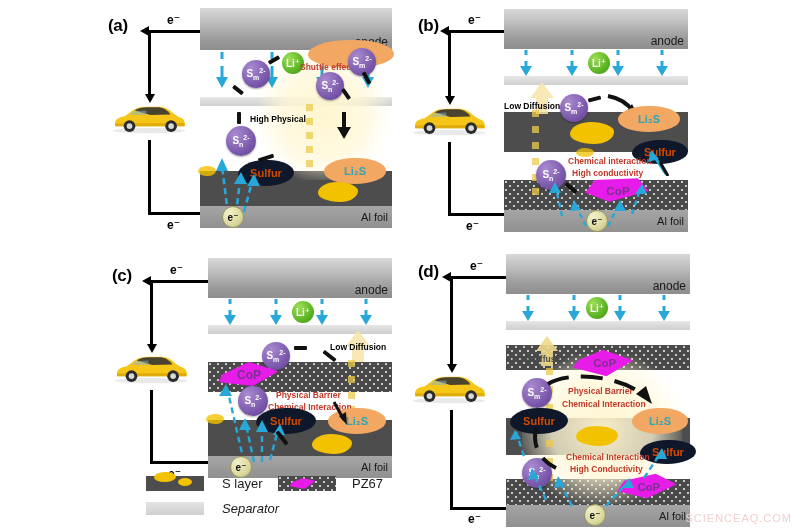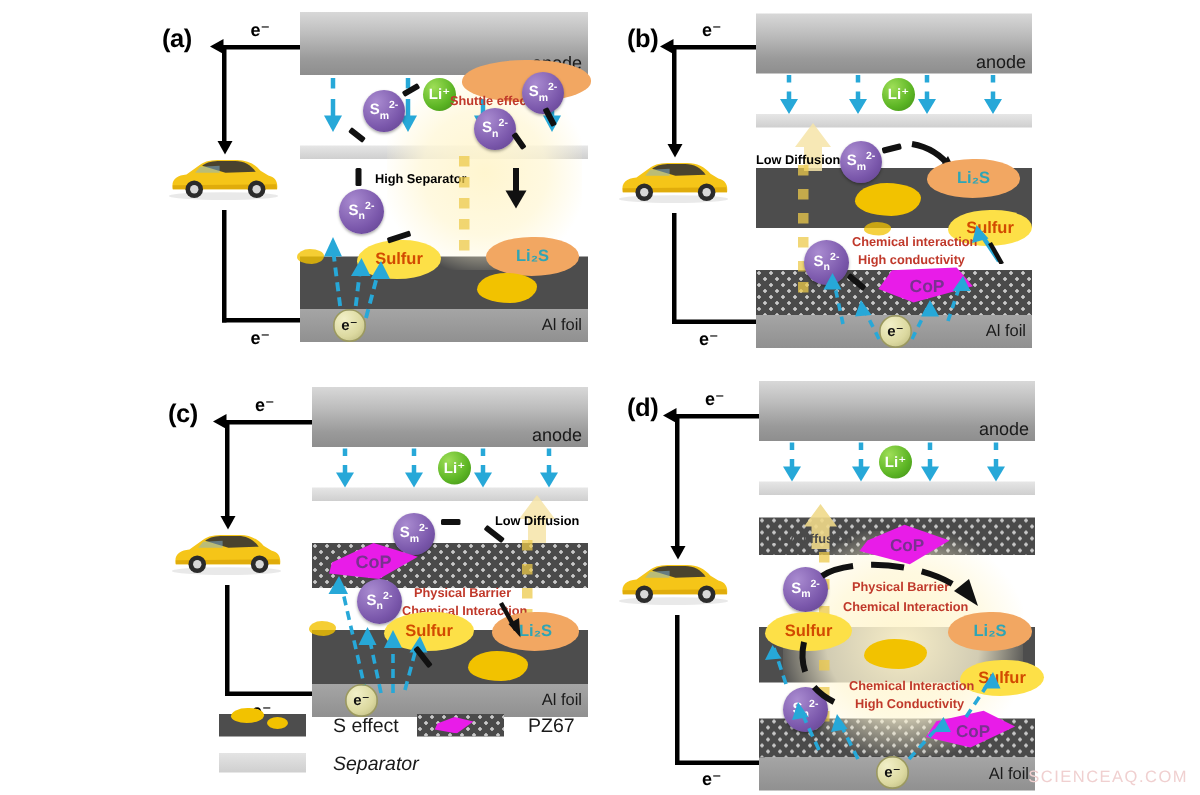--- a/index.html
+++ b/index.html
@@ -45,21 +45,21 @@
   .ion .sup{font-size:7px;vertical-align:4px;}
   .li-ion{position:absolute;border-radius:50%;
        background:radial-gradient(circle at 32% 28%, #9ede57, #5cb524 60%, #3f8c16 100%);
        color:#fff;display:flex;align-items:center;justify-content:center;
        font-size:10px;font-weight:bold;}
   .e-ion{position:absolute;border-radius:50%;
        background:radial-gradient(circle at 32% 28%,#f2f0c8,#dcd9a0 60%,#b9b67c 100%);
        color:#111;display:flex;align-items:center;justify-content:center;
        font-size:10px;font-weight:bold;border:1px solid #9b995f;}
 
-  .sulfur-blob{position:absolute;background:#fde047;color:#d24a00;
+  .sulfur-blob{position:absolute;background:#0f172a;color:#d24a00;
        display:flex;align-items:center;justify-content:center;
        font-size:11px;font-weight:bold;
        border-radius:50% 45% 52% 48% / 55% 48% 52% 45%;}
   .sulfur-plain{position:absolute;background:#f2c200;
        border-radius:48% 52% 45% 55% / 55% 45% 55% 45%;}
   .li2s{position:absolute;background:#f2a762;color:#2fa5b5;
        display:flex;align-items:center;justify-content:center;
        font-size:11px;font-weight:bold;
        border-radius:50% 48% 52% 50% / 52% 50% 50% 48%;}
   .cop{position:absolute;background:#e81ce8;color:#6a2d8f;
@@ -169,21 +169,21 @@
     </div>
     <div class="ion" style="left:316px;top:72px;width:28px;height:28px;">
       <span><span>S</span><span class="sub">n</span><span class="sup">2-</span></span>
     </div>
 
     <div class="blk-dash" style="left:232px;top:88px;width:12px;height:4px;transform:rotate(38deg);"></div>
     <div class="blk-dash" style="left:268px;top:58px;width:12px;height:4px;transform:rotate(-30deg);"></div>
     <div class="blk-dash" style="left:340px;top:92px;width:12px;height:4px;transform:rotate(55deg);"></div>
     <div class="blk-dash" style="left:360px;top:76px;width:13px;height:4px;transform:rotate(62deg);"></div>
 
-    <div class="note" style="left:250px;top:114px;">High Separator</div>
+    <div class="note" style="left:250px;top:114px;">High Physical</div>
     <div class="blk-dash" style="left:237px;top:112px;width:4px;height:12px;"></div>
     <svg style="position:absolute;left:336px;top:112px;width:16px;height:28px;">
       <line x1="8" y1="0" x2="8" y2="17" stroke="#111" stroke-width="4"></line>
       <polygon points="8,27 1,15 15,15" fill="#111"></polygon>
     </svg>
     <div class="dash-col" style="left:306px;top:104px;width:7px;height:70px;">
       <i style="top:0"></i>
         <i style="top:14px"></i>
         <i style="top:28px"></i>
         <i style="top:42px"></i>
@@ -474,21 +474,21 @@
 
     <div class="e-ion" style="left:230px;top:206px;width:20px;height:20px;">
       <span>e⁻</span>
     </div>
 
     <div class="legend" style="left:0;top:0;width:400px;height:280px;">
       <div class="legend-swatch-s" style="left:146px;top:226px;width:58px;height:15px;">
         <div style="position:absolute;left:8px;top:-4px;width:22px;height:10px;background:#f2c200;border-radius:50% 45% 52% 48% / 55% 48% 52% 45%;"></div>
         <div style="position:absolute;left:32px;top:2px;width:14px;height:8px;background:#f2c200;border-radius:50%;"></div>
       </div>
-      <div class="legend-text" style="left:222px;top:226px;">S effect</div>
+      <div class="legend-text" style="left:222px;top:226px;">S layer</div>
 
       <div class="legend-swatch-pz" style="left:278px;top:226px;width:58px;height:15px;">
         <div style="position:absolute;left:10px;top:2px;width:30px;height:11px;background:#e81ce8;clip-path:polygon(12% 40%,50% 0%,92% 28%,55% 100%,6% 76%);"></div>
       </div>
       <div class="legend-text" style="left:352px;top:226px;">PZ67</div>
 
       <div class="legend-swatch-sep" style="left:146px;top:252px;width:58px;height:13px;"></div>
       <div class="legend-text" style="left:222px;top:251px;font-style:italic;">Separator</div>
     </div>
   </div>

